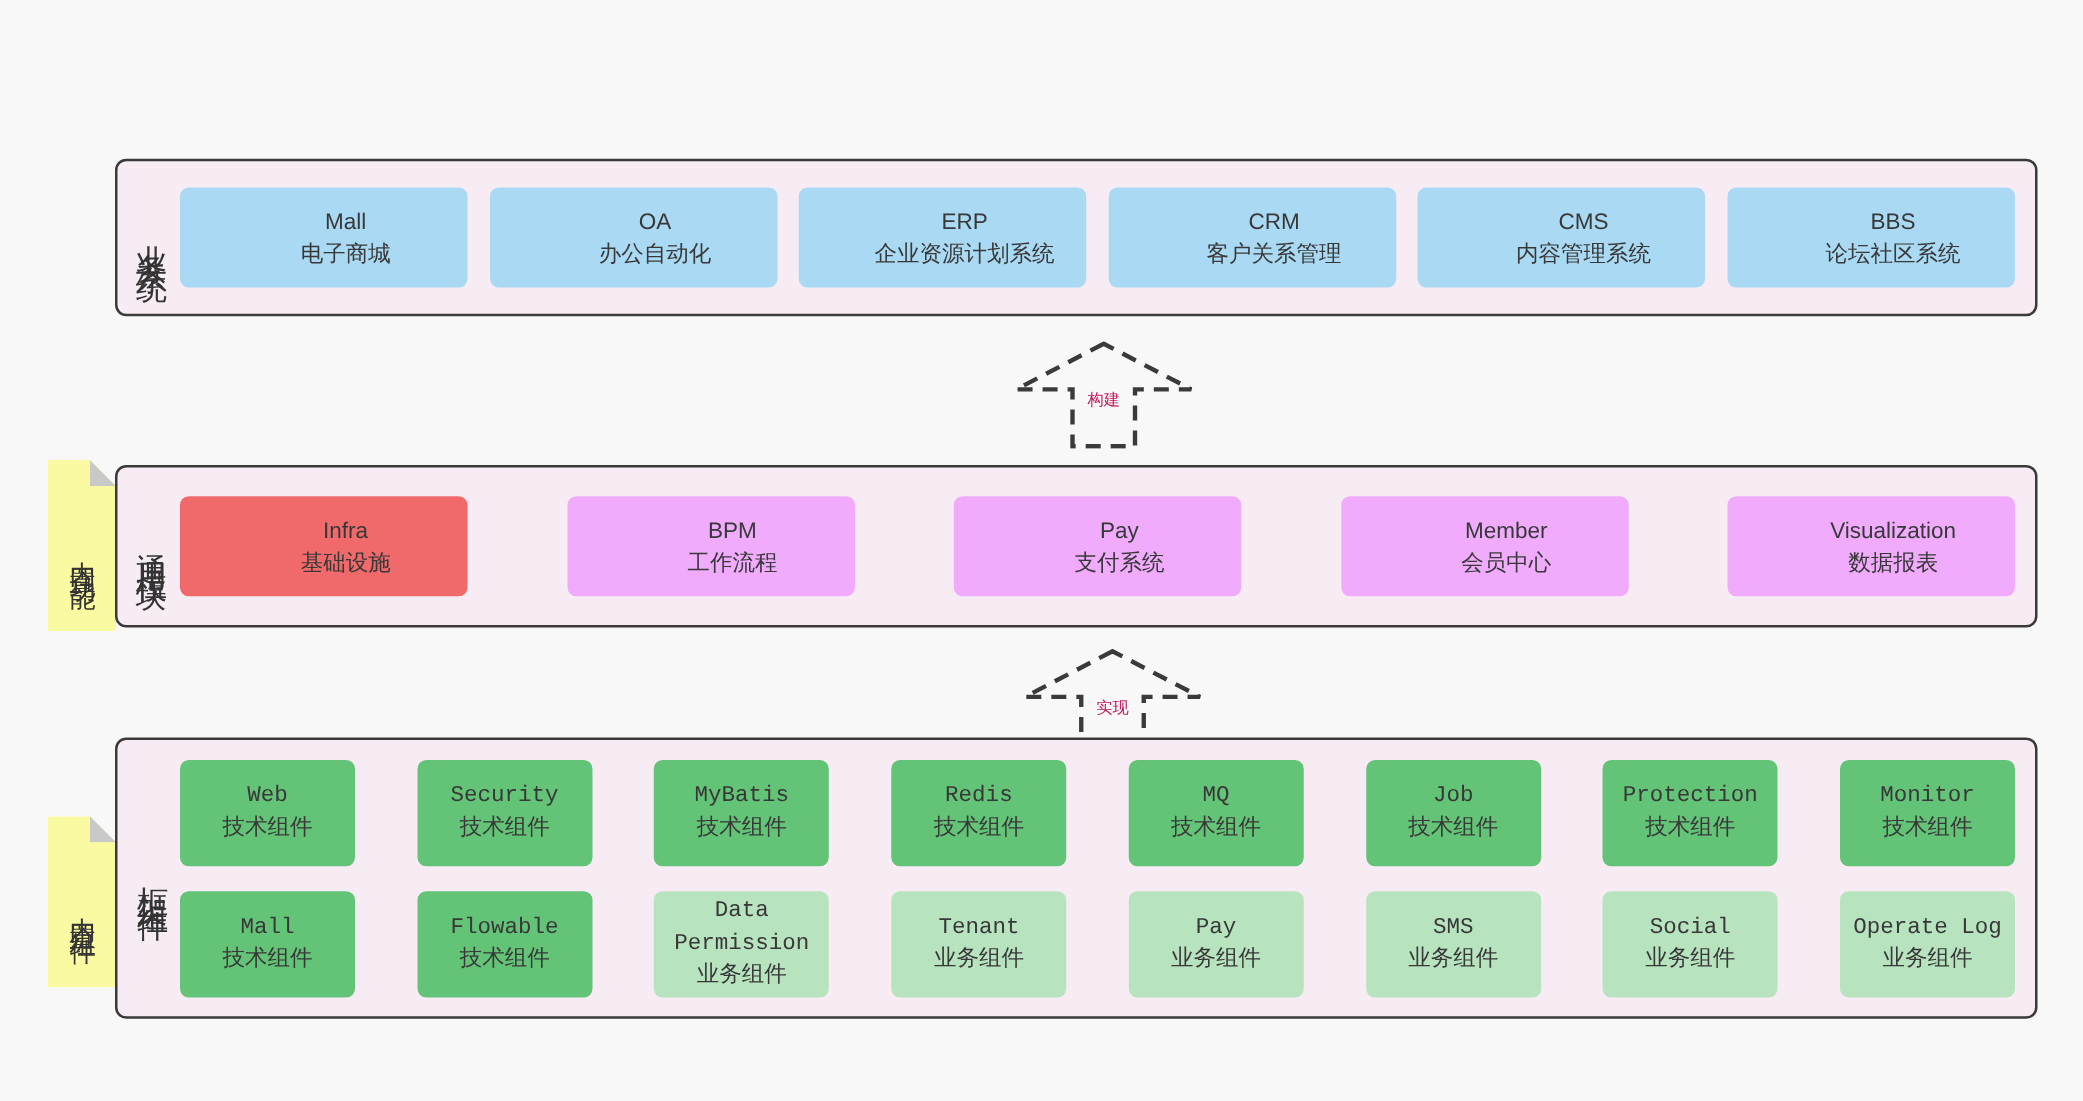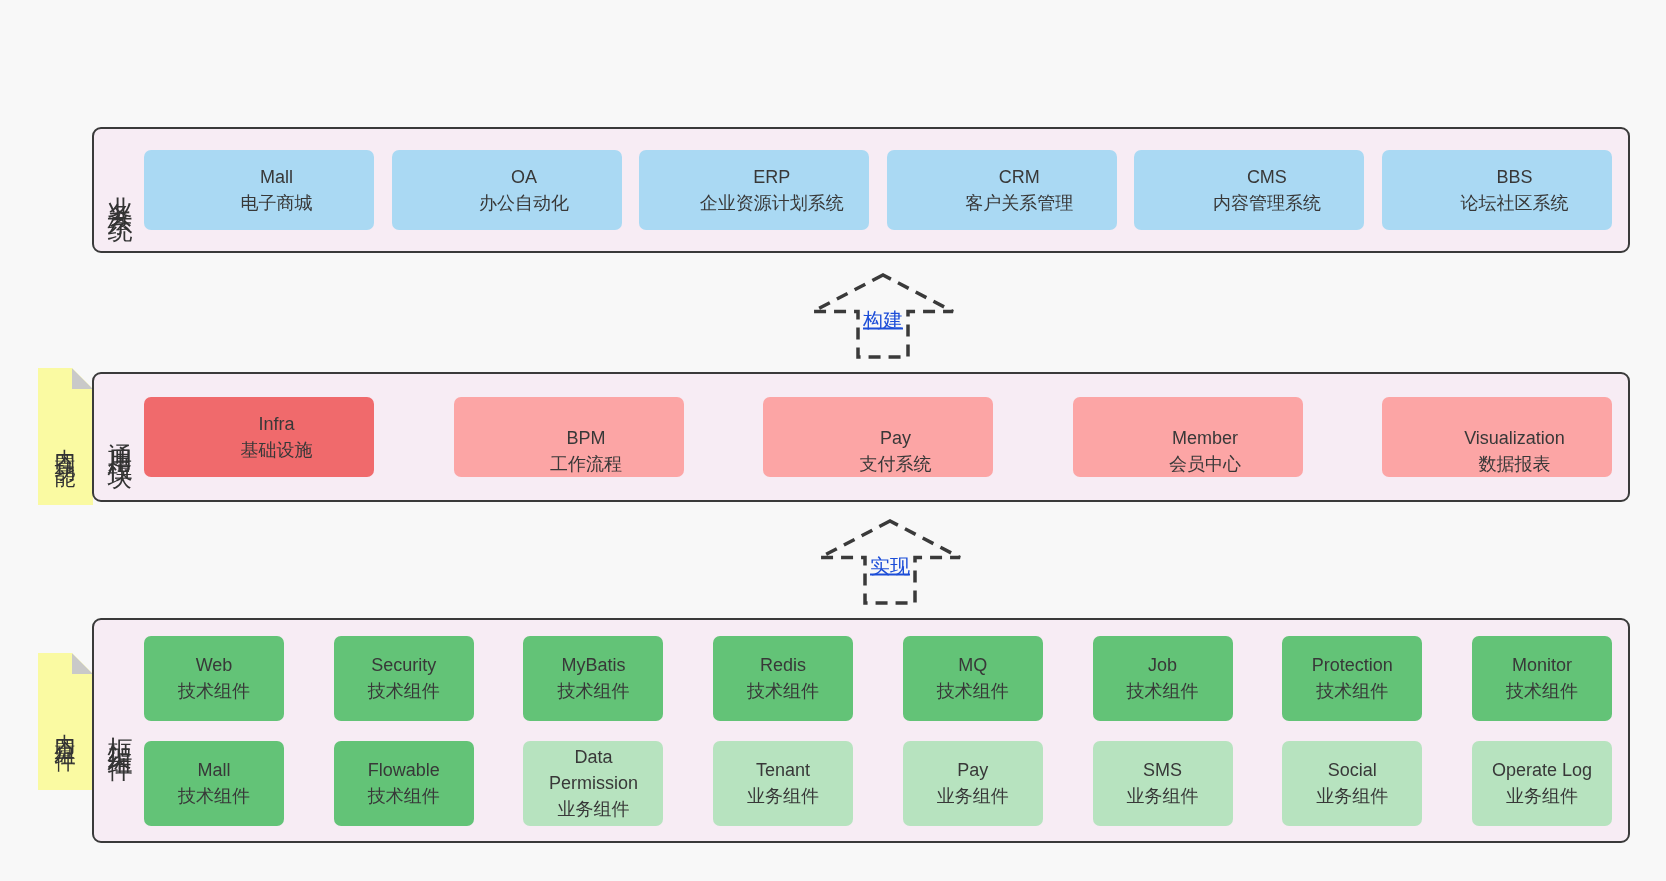--- a/index.html
+++ b/index.html
@@ -10,21 +10,21 @@
     color:#383838;
   }
   
   .band{
     position:absolute;left:92px;width:1538px;
     background:#f7ecf4;border:2px solid #3a3a3a;border-radius:9px;
     box-sizing:border-box;z-index:2;
   }
   .band-1{top:127px;height:126px;}
   .band-2{top:372px;height:130px;}
-  .band-3{top:618px;height:225px;}
+  .band-3{top:590px;height:225px;font-family:Liberation Mono, monospace;}
   .band-label{
     position:absolute;left:4px;top:0;bottom:0;width:44px;
     display:flex;align-items:center;justify-content:center;
     writing-mode:vertical-rl;text-orientation:upright;
     font-size:25px;letter-spacing:7px;color:#333;line-height:1;
   }
   .boxes-row{
     position:absolute;left:50px;right:16px;top:0;bottom:0;
     display:flex;align-items:center;justify-content:space-between;
   }
@@ -36,21 +36,21 @@
   .mbox{
     border-radius:7px;display:flex;flex-direction:column;
     align-items:center;justify-content:center;text-align:center;
     font-size:18px;line-height:26px;color:#383838;
   }
   .mbox .en,.mbox .zh{display:block;padding:0 8px;}
   .w6{width:195px;height:80px;padding-left:35px;}
   .w8{width:140px;height:85px;}
   .v-blue{background:#aad9f3;}
   .v-red{background:#f06a6c;}
-  .v-pink{background:#fca5a5;justify-content:flex-end;}
+  .v-pink{background:#f0abfc;}
   .v-green{background:#63c377;}
   .v-lightgreen{background:#b7e3bf;}
   
   .sticky{
     position:absolute;left:38px;width:55px;height:137px;
     background:#fafaa2;z-index:1;
     clip-path:polygon(0 0,calc(100% - 21px) 0,100% 21px,100% 100%,0 100%);
   }
   .sticky-1{top:368px;}
   .sticky-2{top:653px;}
@@ -64,21 +64,21 @@
     writing-mode:vertical-rl;text-orientation:upright;
     font-size:21px;letter-spacing:6px;color:#333;line-height:1;
   }
   
   .arrow{position:absolute;width:146px;height:86px;z-index:1;}
   .arrow-1{left:810px;top:273px;}
   .arrow-2{left:817px;top:519px;}
   .arrow svg{display:block;width:100%;height:100%;}
   .arrow .a-label{
     position:absolute;left:50%;top:47px;transform:translate(-50%,-50%);
-    background:#f8f8f8;padding:1px 3px;font-size:20px;color:#1d4ed8;white-space:nowrap;text-decoration:underline;
+    background:#f8f8f8;padding:1px 3px;font-size:13px;color:#be185d;white-space:nowrap;
   }
 </style>
 </head>
 <body>
 
 <div class="sticky sticky-1">
   <div class="fold"></div>
   <div class="s-label">内置功能</div>
 </div>
 <div class="sticky sticky-2">

